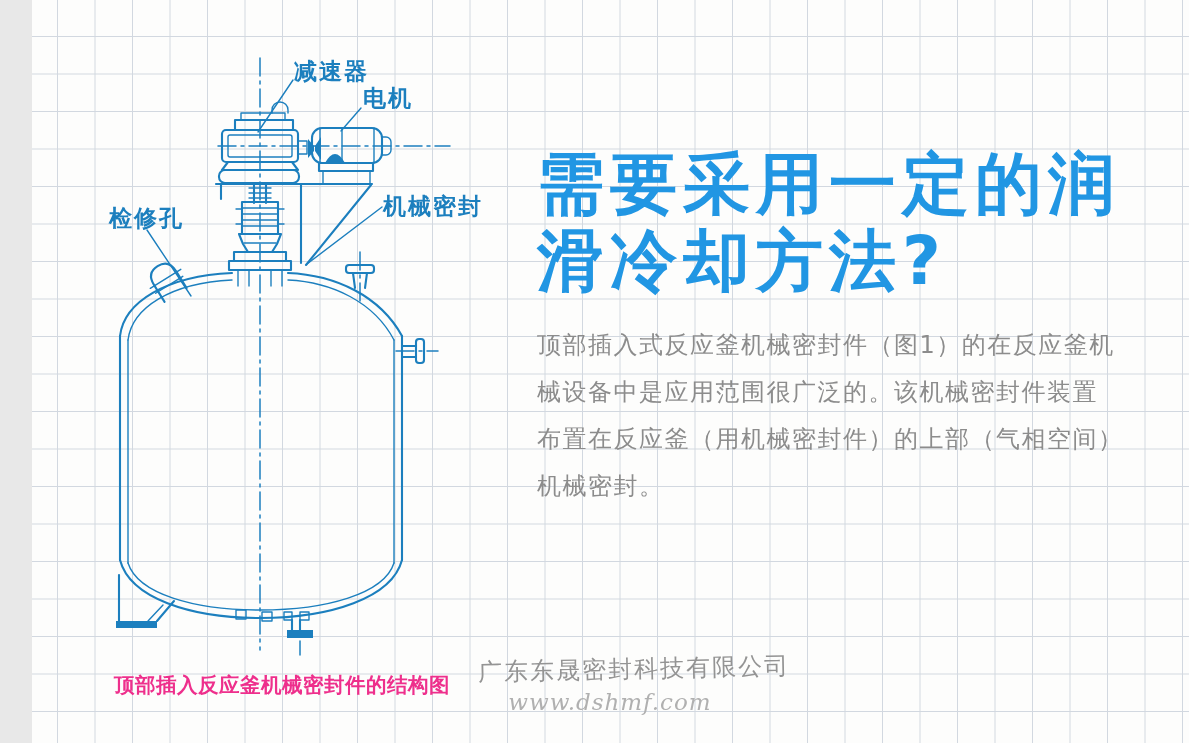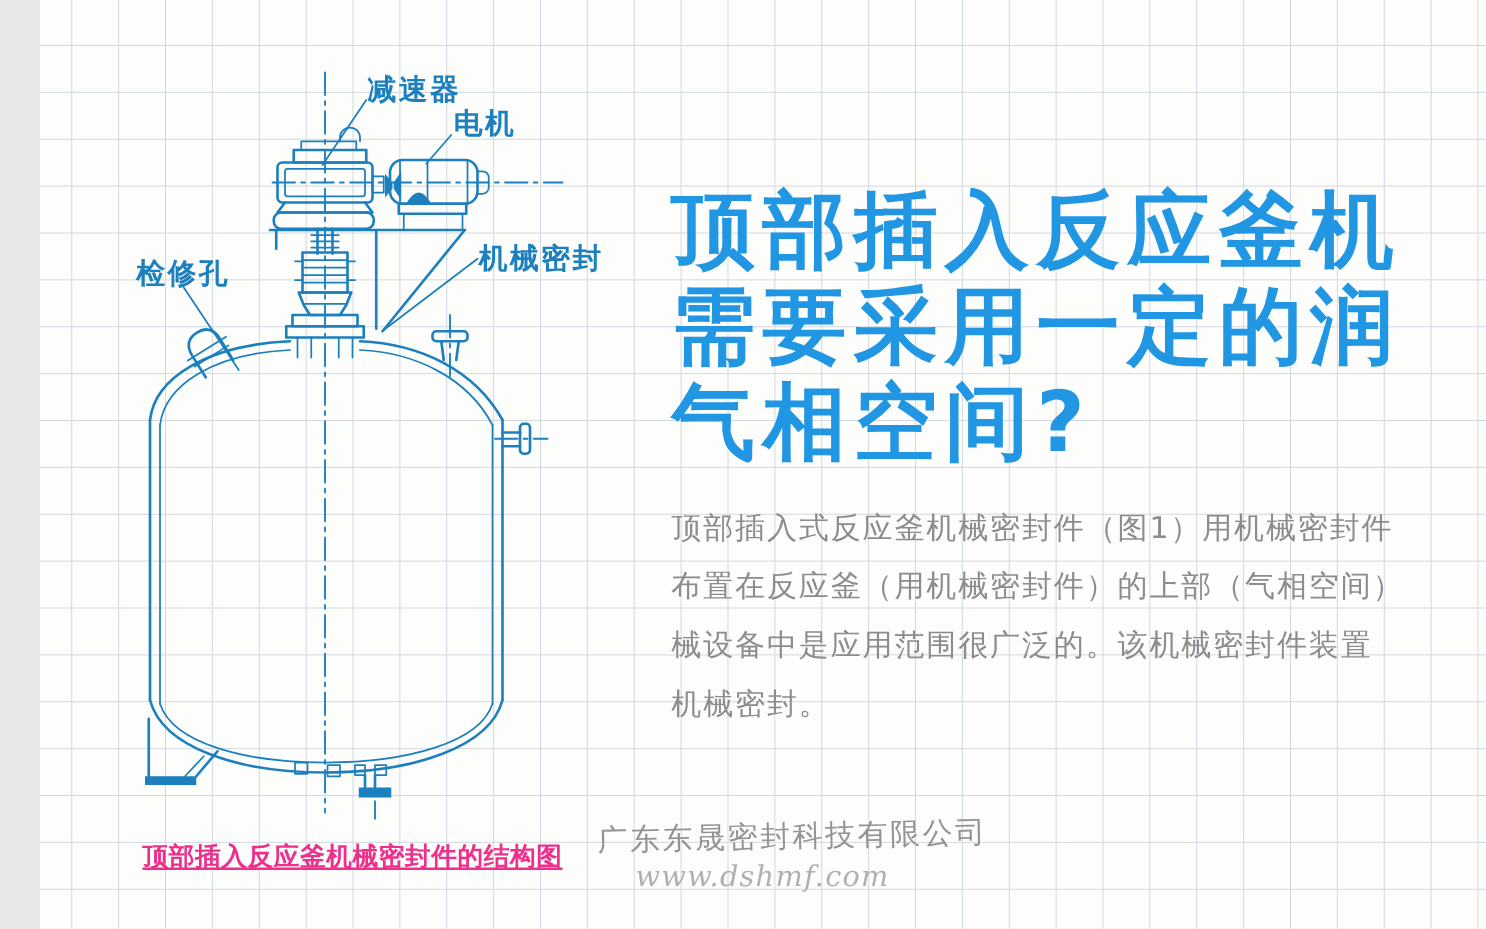--- a/index.html
+++ b/index.html
@@ -17,21 +17,21 @@
   .diagram-svg{position:absolute;left:0;top:0;}
   .lines{fill:none;stroke:var(--diagram_blue,#1c7fbe);stroke-width:2.1;stroke-linecap:round;stroke-linejoin:round;}
   .thin{stroke-width:1.4;}
   .fill{fill:var(--diagram_blue,#1c7fbe);stroke:none;}
   .cl{stroke-width:1.5;stroke-dasharray:18 5 3 5;}
   .diagram-label{fill:var(--diagram_blue,#1c7fbe);font-size:23px;font-weight:700;letter-spacing:2px;}
   .content{position:absolute;left:505px;top:146px;width:640px;}
   .title{color:var(--title_blue,#2196e3);font-size:67px;font-weight:700;line-height:77px;letter-spacing:6px;white-space:nowrap;}
   .body-text{margin-top:22px;color:var(--body_gray,#8c8c8c);font-size:24px;line-height:47px;letter-spacing:1.5px;}
   .body-text div{white-space:nowrap;}
-  .caption{position:absolute;left:82px;top:671px;color:var(--caption_pink,#ee2f8c);font-size:20.5px;font-weight:700;letter-spacing:0.5px;white-space:nowrap;text-decoration:underline;}
+  .caption{position:absolute;left:82px;top:671px;color:var(--caption_pink,#ee2f8c);font-size:20.5px;font-weight:700;letter-spacing:0.5px;white-space:nowrap;}
   .company{position:absolute;left:446px;top:653px;width:312px;text-align:center;
     color:var(--footer_gray,#949494);font-size:24px;letter-spacing:2px;white-space:nowrap;
     transform:rotate(-1.2deg);}
   .website{position:absolute;left:422px;top:689px;width:312px;text-align:center;
     color:var(--website_gray,#b0b0b0);font-size:23px;font-style:italic;letter-spacing:1px;
     font-family:"DejaVu Serif","Liberation Serif",serif;white-space:nowrap;}
 </style>
 </head>
 <body>
 
@@ -162,28 +162,27 @@
     <g>
       <text class="diagram-label" x="262" y="79">减速器</text>
       <text class="diagram-label" x="331" y="106">电机</text>
       <text class="diagram-label" x="351" y="214">机械密封</text>
       <text class="diagram-label" x="77" y="226">检修孔</text>
     </g>
   </svg>
 
   <div class="content">
     <div class="title">
-      <div>顶部插入反应釜机</div>
       <div>需要采用一定的润</div>
-      <div>气相空间?</div>
+      <div>滑冷却方法?</div>
     </div>
     <div class="body-text">
-      <div>顶部插入式反应釜机械密封件（图1）用机械密封件</div>
+      <div>顶部插入式反应釜机械密封件（图1）的在反应釜机</div>
+      <div>械设备中是应用范围很广泛的。该机械密封件装置</div>
       <div>布置在反应釜（用机械密封件）的上部（气相空间）</div>
-      <div>械设备中是应用范围很广泛的。该机械密封件装置</div>
       <div>机械密封。</div>
     </div>
   </div>
 
   <div class="caption">顶部插入反应釜机械密封件的结构图</div>
   <div class="company">广东东晟密封科技有限公司</div>
   <div class="website">www.dshmf.com</div>
 
 </div>
 

